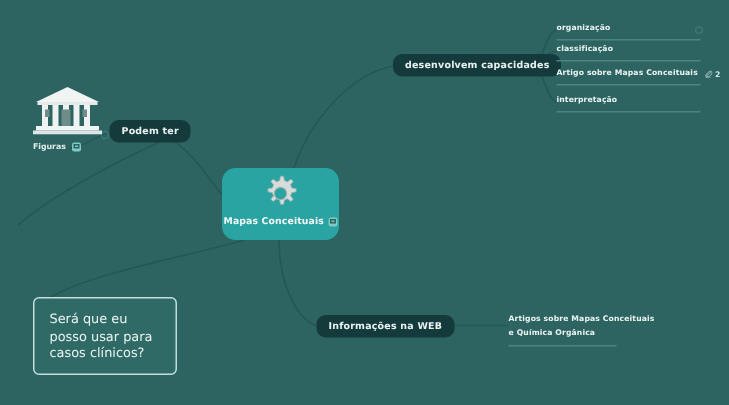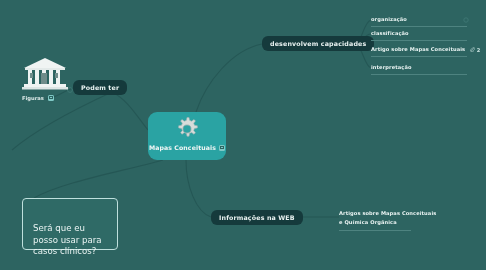--- a/index.html
+++ b/index.html
@@ -50,21 +50,21 @@
   .img-node .pic{width:46px;height:36px;display:flex;align-items:center;justify-content:center;}
   .img-caption{
     margin-top:4px;color:#dfeceb;font-size:5.2px;font-weight:bold;
     display:flex;align-items:center;gap:4px;white-space:nowrap;
   }
 
   
   .note{
     left:22px;top:198px;width:96px;height:52px;
     background:#2f6a66;border:1px solid #bfe0dd;border-radius:4px;
-    padding:24px 9px 0 10px;
+    padding:9px 9px 0 10px;
   }
   .note-text{
     color:#eaf4f3;font-size:8.6px;line-height:11.6px;font-weight:normal;
   }
 
   
   .leaf{
     position:absolute;color:#eaf4f3;font-size:5.1px;font-weight:bold;
     letter-spacing:.1px;white-space:nowrap;
   }

